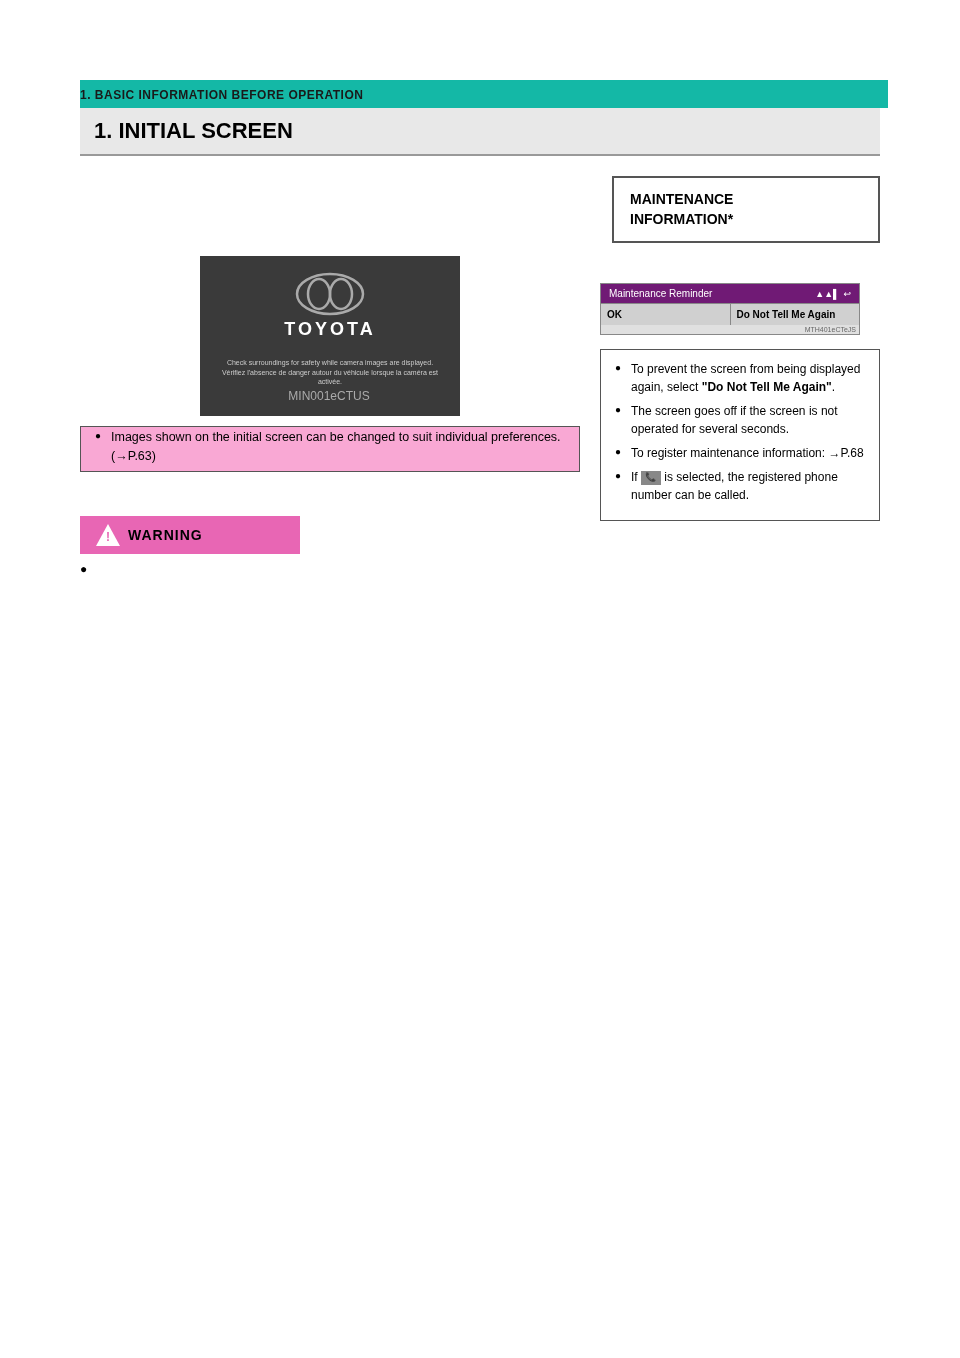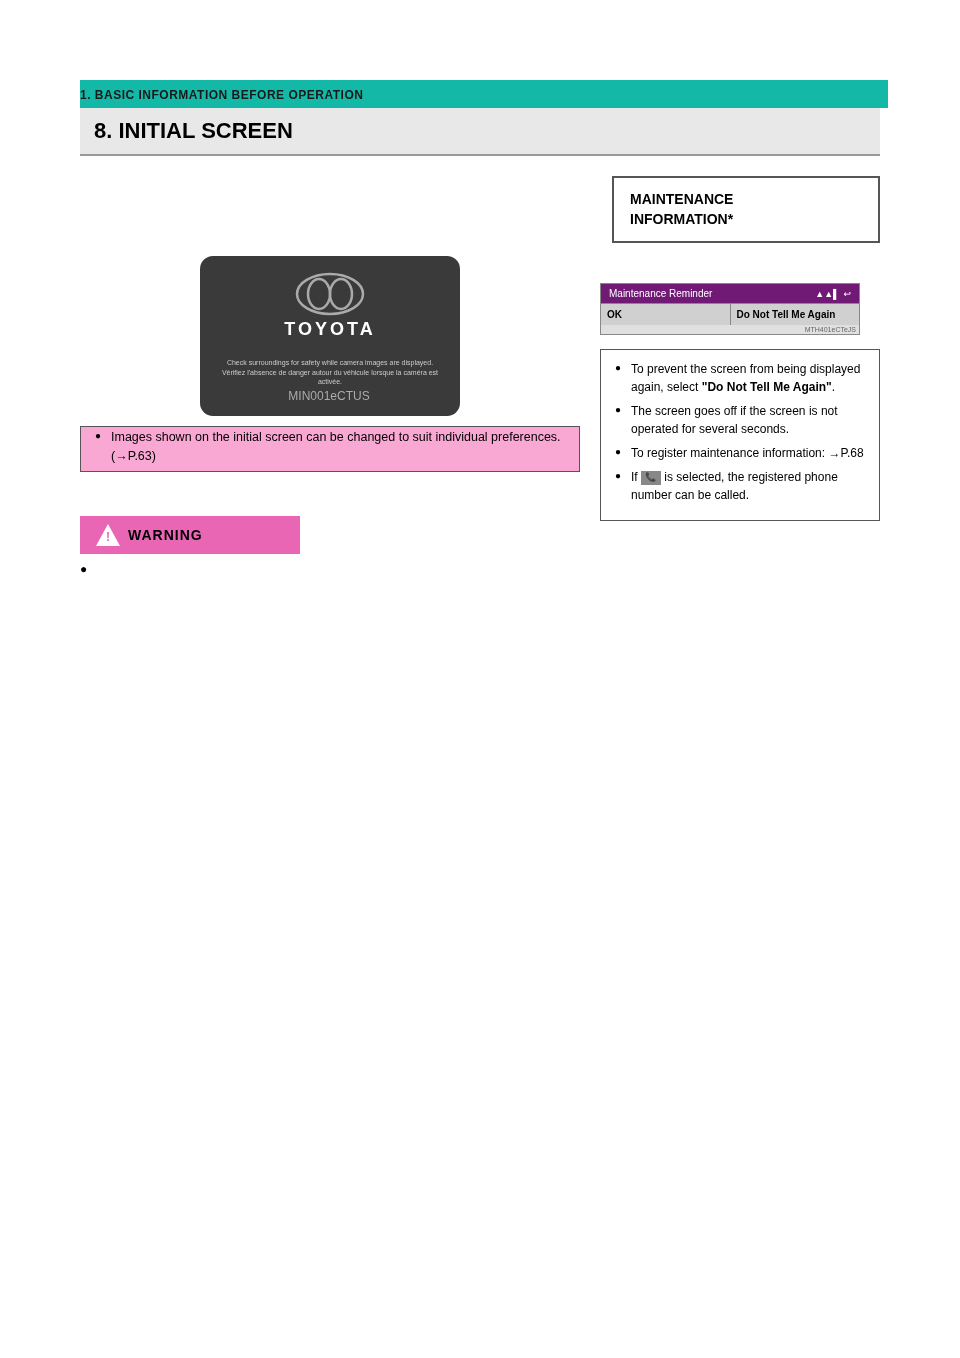--- a/index.html
+++ b/index.html
@@ -92,21 +92,20 @@
     .toyota-screen {
       width: 260px;
       height: 160px;
       background: #3a3a3a;
       position: relative;
       display: flex;
       flex-direction: column;
       align-items: center;
       justify-content: center;
       padding: 10px;
-      border-radius: 13px;
     }
 
     .toyota-logo-area {
       display: flex;
       flex-direction: column;
       align-items: center;
       margin-bottom: 10px;
     }
 
     .toyota-brand-name {
@@ -334,21 +333,21 @@
 </head>
 <body>
 
 <div class="page-container">
 
   <div class="section-header">
     <span class="section-header-text">1. BASIC INFORMATION BEFORE OPERATION</span>
   </div>
 
   <div class="title-bar">
-    <span class="title-text">8. INITIAL SCREEN</span>
+    <span class="title-text">1. INITIAL SCREEN</span>
   </div>
 
   <div class="main-content">
 
     <div class="left-column">
 
       <div class="toyota-screen-container">
         <div class="toyota-screen">
           <div class="toyota-logo-area">
 

